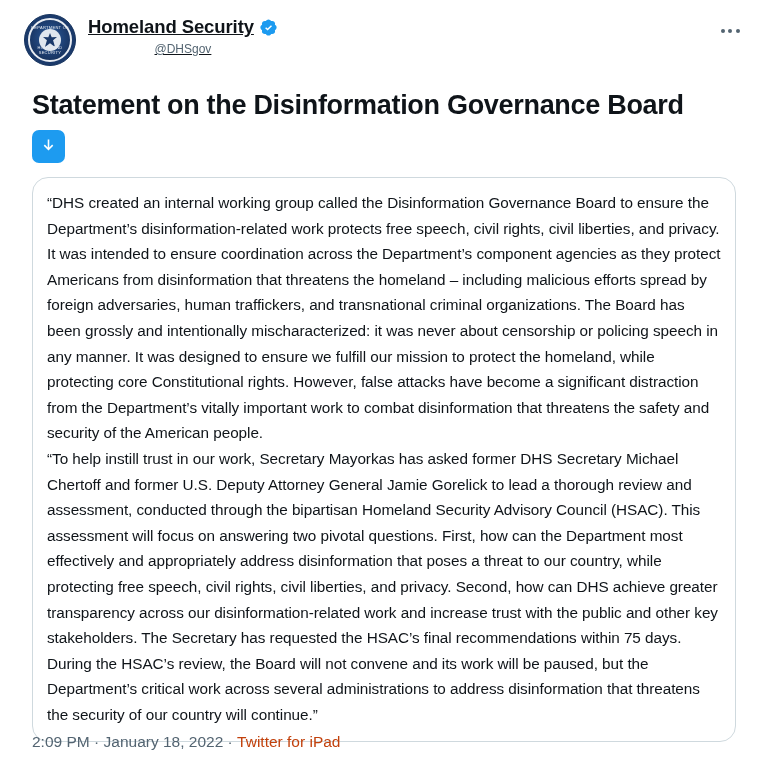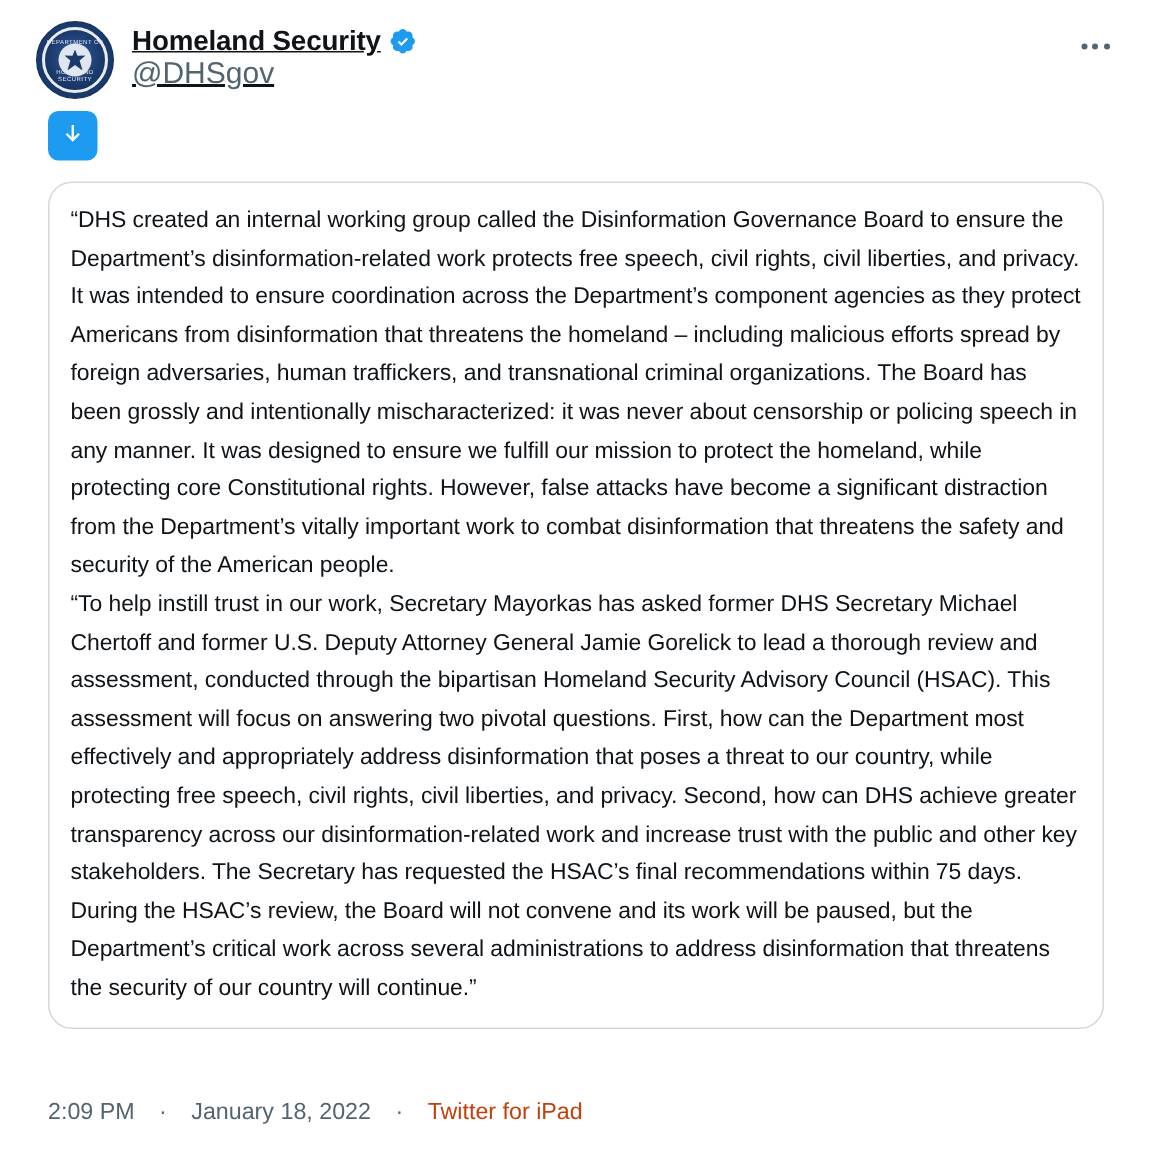--- a/index.html
+++ b/index.html
@@ -104,24 +104,25 @@
     line-height: 22px;
     letter-spacing: -0.1px;
   }
   .verified {
     width: 19px;
     height: 19px;
     flex: 0 0 19px;
     display: block;
   }
   .handle {
-    font-size: 20px;
+    font-size: 12px;
     color: #536471;
     line-height: 21px;
     margin-top: 1px;
+    text-align: center;
   }
   .more-btn {
     position: absolute;
     right: 0;
     top: 6px;
     width: 28px;
     height: 22px;
     display: flex;
     align-items: center;
     justify-content: center;
@@ -177,21 +178,21 @@
   
   .footer {
     position: absolute;
     left: 32px;
     bottom: 16px;
     font-size: 15.5px;
     color: #536471;
     line-height: 20px;
     display: flex;
     align-items: center;
-    gap: 12px;
+    gap: 0px;
   }
   .footer span { white-space: pre; }
   .footer .sep { color: #536471; }
   .footer .client { color: #c2410c; }
 </style>
 </head>
 <body>
 
 <div class="tweet">
 
@@ -217,20 +218,21 @@
       <div class="handle">@DHSgov</div>
     </div>
 
     <div class="more-btn">
       <i></i>
       <i></i>
       <i></i>
     </div>
   </div>
 
+  <div class="title">Statement on the Disinformation Governance Board</div>
 
   <div class="arrow-badge">
     <svg width="19" height="19" viewBox="0 0 24 24" aria-hidden="true">
       <path fill="#ffffff" d="M11 3h2v10.2l3.6-3.6 1.4 1.4-6 6-6-6 1.4-1.4L11 13.2V3z"></path>
       <rect x="5" y="19" width="14" height="2" fill="#ffffff" opacity="0"></rect>
     </svg>
   </div>
 
   <div class="body-card">
     <p class="para">“DHS created an internal working group called the Disinformation Governance Board to ensure the Department’s disinformation-related work protects free speech, civil rights, civil liberties, and privacy. It was intended to ensure coordination across the Department’s component agencies as they protect Americans from disinformation that threatens the homeland – including malicious efforts spread by foreign adversaries, human traffickers, and transnational criminal organizations. The Board has been grossly and intentionally mischaracterized: it was never about censorship or policing speech in any manner. It was designed to ensure we fulfill our mission to protect the homeland, while protecting core Constitutional rights. However, false attacks have become a significant distraction from the Department’s vitally important work to combat disinformation that threatens the safety and security of the American people.</p>

